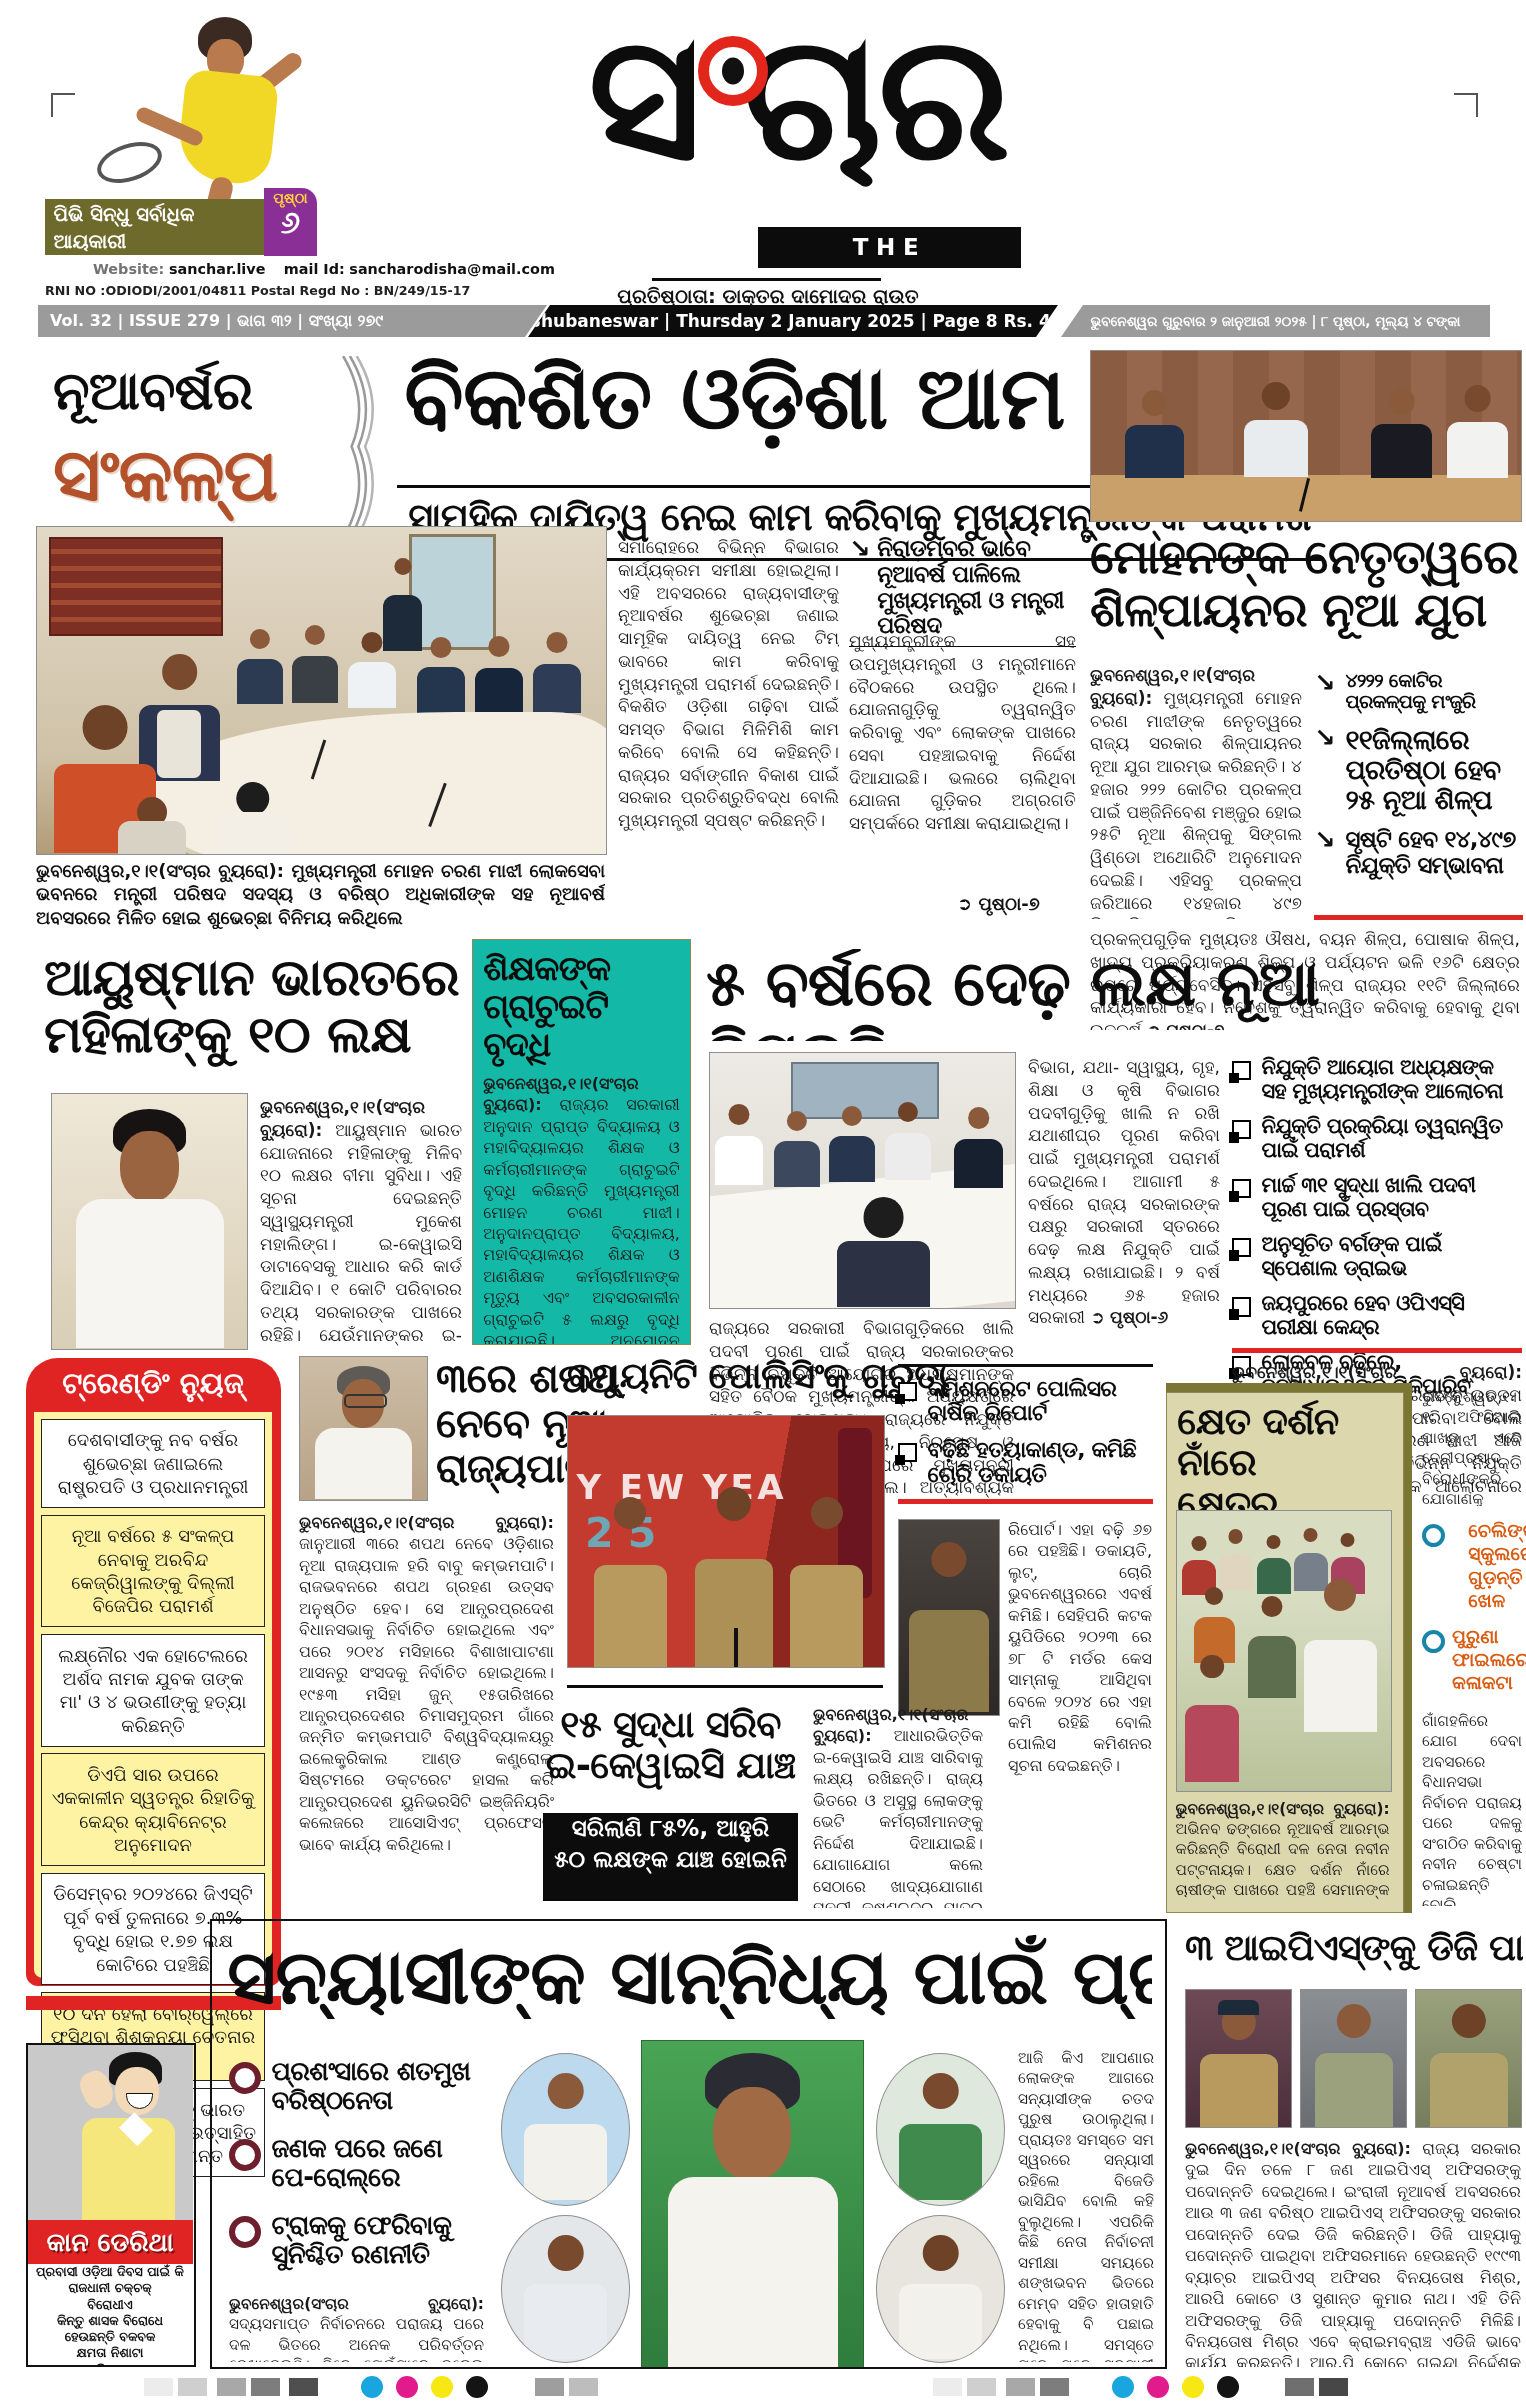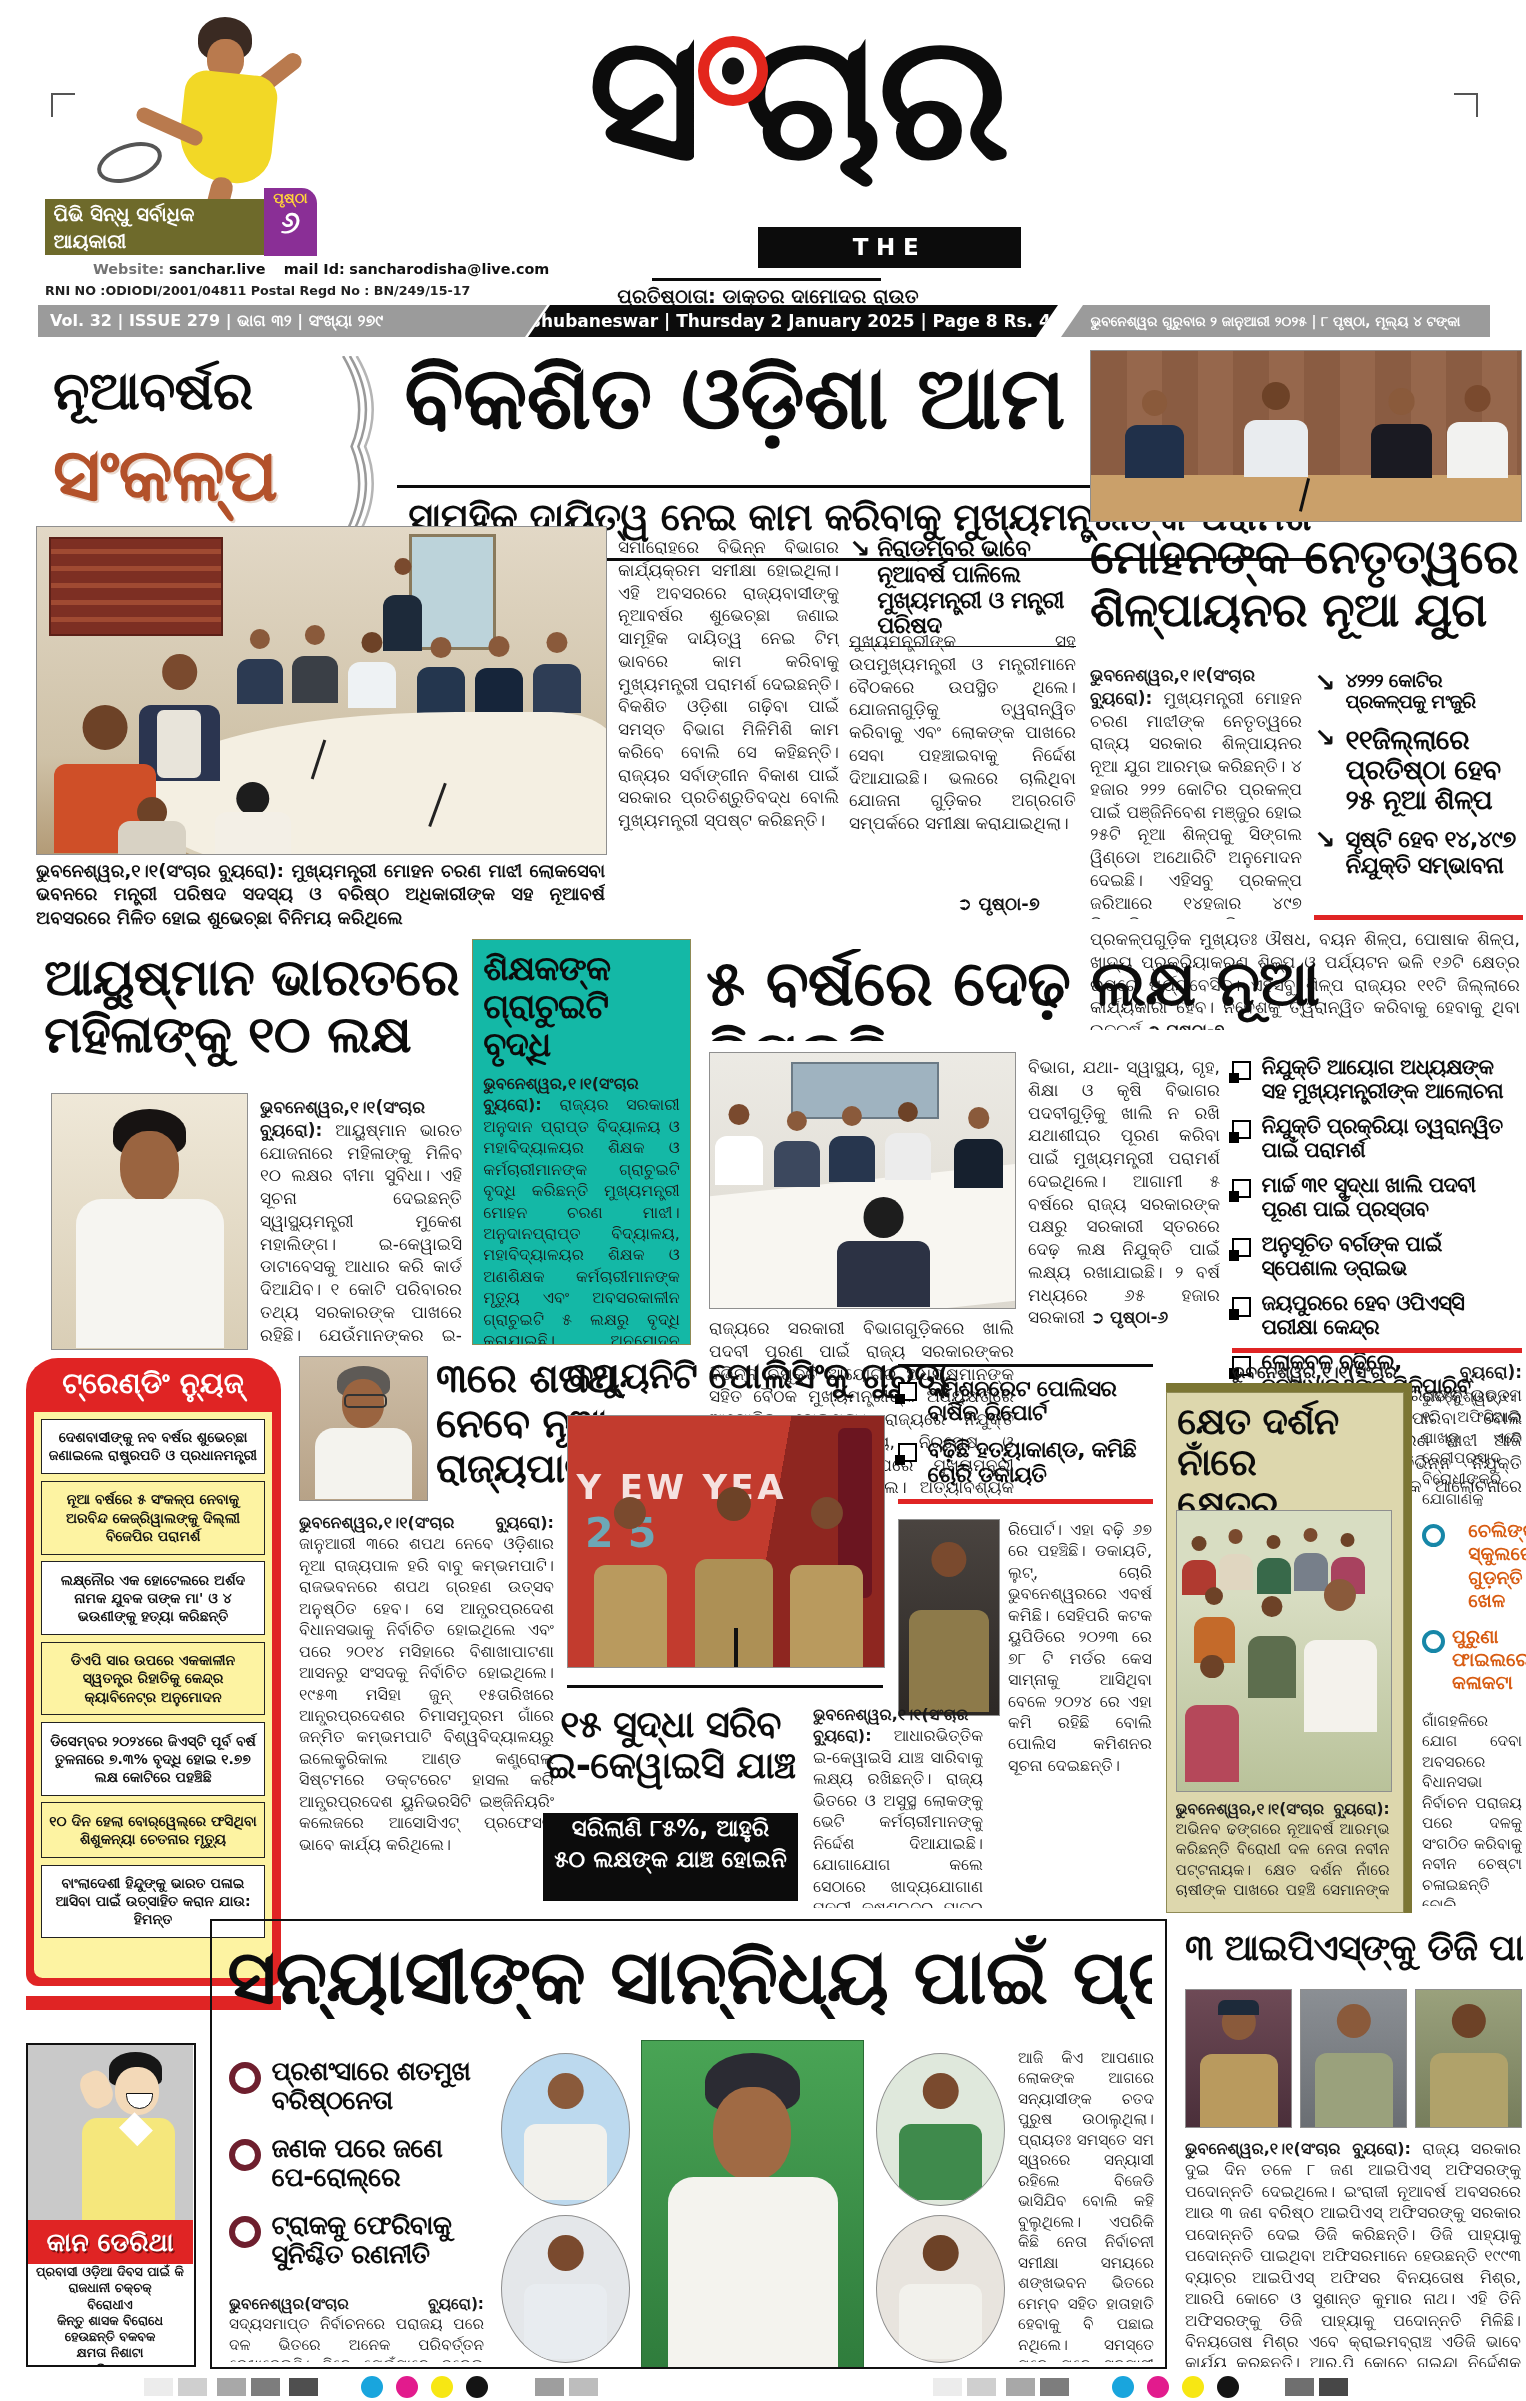--- a/index.html
+++ b/index.html
@@ -29,21 +29,21 @@
     position:relative;flex:0 0 auto;margin-top:5.1px;}
   .chk::after{content:"";position:absolute;left:-5.1px;bottom:-5.1px;width:10.2px;height:10.2px;background:#000;}
   .blt-row{display:flex;gap:10.2px;margin-bottom:12px;}
   .ring{display:inline-block;width:20.4px;height:20.4px;border:6px solid #6e1f2e;border-radius:50%;background:#fff;flex:0 0 auto;margin-top:5.1px;}
   .teal{display:inline-block;width:15.3px;height:15.3px;border:4.2px solid #1787a8;border-radius:50%;background:#fff;flex:0 0 auto;margin-top:5.1px;}
   .arrowb{font-weight:900;font-size:25.5px;line-height:1;flex:0 0 auto;}
   
   .trend-frame{position:absolute;background:#e02424;border-radius:32px 32px 12px 12px;}
   .trend-inner{position:absolute;left:8.5px;right:8.5px;top:54px;bottom:8.5px;background:#fdf3a2;
     border-radius:0 0 8.5px 8.5px;padding:6.8px 6.8px;box-sizing:border-box;}
-  .ti{border:1.7px solid #222;padding:8.5px 6.8px;font-weight:700;font-size:14px;line-height:1.3;
+  .ti{border:1.7px solid #222;padding:8.5px 6.8px;font-weight:400;font-size:18px;line-height:1.3;
     text-align:center;margin-bottom:6.8px;background:#fff;}
   .ti:nth-child(even){background:#fdf3a2;}
   .mast-ring{position:absolute;width:48px;height:48px;border:11px solid #e3261c;border-radius:50%;background:#fff;}
   .mast-ring::after{content:"";position:absolute;left:50%;top:50%;transform:translate(-50%,-50%);
     width:22px;height:27px;border-radius:50%;background:#111;}
   .slant-l{clip-path:polygon(0 0,100% 0,calc(100% - 22px) 100%,0 100%);}
   .slant-m{clip-path:polygon(22px 0,100% 0,calc(100% - 22px) 100%,0 100%);}
   .slant-r{clip-path:polygon(22px 0,100% 0,100% 100%,0 100%);}
   .regsq{display:inline-block;width:29px;height:18.7px;margin-right:5.1px;}
   .regdot{display:inline-block;width:22px;height:22px;border-radius:50%;margin-right:8.5px;vertical-align:-1.7px;}
@@ -70,21 +70,21 @@
 <div class="abs" style="left:264px;top:188px;width:53px;height:68px;background:#8a2f96;border-radius:0 15.3px 0 0;text-align:center;">
   <div style="color:#ffd23a;font-weight:800;font-size:14.4px;margin-top:2px;">ପୃଷ୍ଠା</div>
   <div style="color:#fff;font-weight:800;font-size:31px;line-height:1;">୬</div>
 </div>
 
 <div class="abs" style="left:45px;top:261px;width:390px;font-size:14.4px;white-space:nowrap;">
   <span style="color:#737373;font-weight:700;margin-left:48px;">Website:</span>
   <span style="font-weight:800;">sanchar.live</span>
   &nbsp;&nbsp;
   <span style="font-weight:800;">mail Id:</span>
-  <span style="font-weight:800;">sancharodisha@live.com</span>
+  <span style="font-weight:800;">sancharodisha@mail.com</span>
 </div>
 <div class="abs" style="left:45px;top:283px;width:441px;font-size:12.7px;font-weight:700;color:#222;">RNI NO :ODIODI/2001/04811   Postal Regd No : BN/249/15-17</div>
 
 <div class="abs hl" style="left:475px;top:6.8px;width:645px;height:221px;font-size:174px;text-align:center;line-height:1.05;letter-spacing:-3.4px;overflow:hidden;">ସଂଚାର</div>
 <div class="mast-ring" style="left:698px;top:36px;"></div>
 <div class="abs" style="left:758px;top:227px;width:263px;height:41px;background:#0c0c0c;color:#fff;text-align:center;">
   <span style="font-weight:800;font-size:23px;letter-spacing:7.6px;line-height:41px;">THE SANCHAR</span>
 </div>
 <div class="abs rule" style="left:652px;top:278px;width:229px;height:2.5px;"></div>
 <div class="abs" style="left:543px;top:285px;width:450px;text-align:center;font-weight:800;font-size:19.5px;">ପ୍ରତିଷ୍ଠାତା: ଡାକ୍ତର ଦାମୋଦର ରାଉତ</div>

